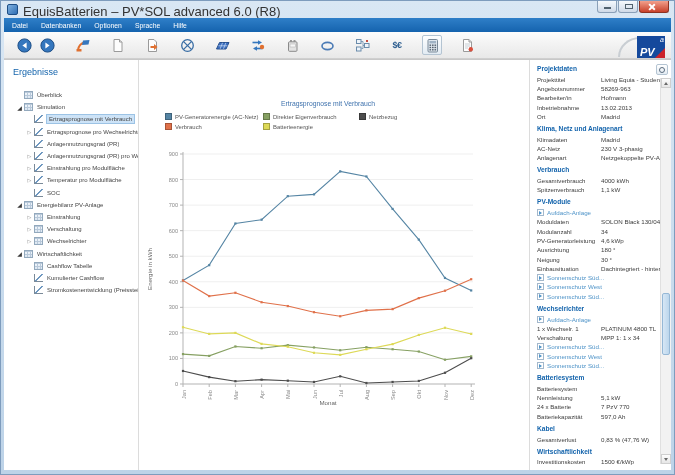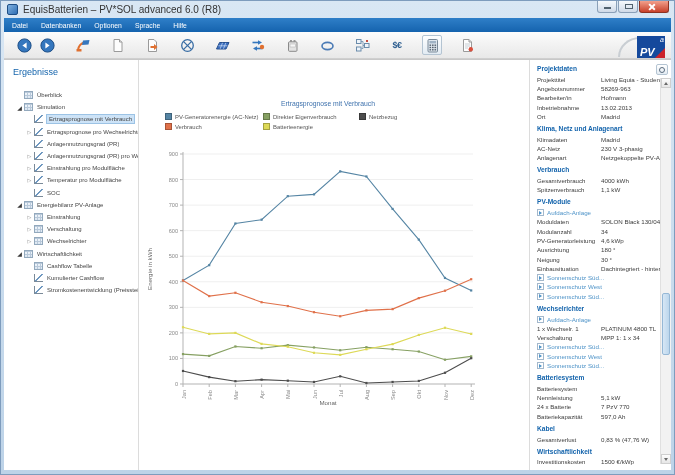--- a/index.html
+++ b/index.html
@@ -1,21 +1,21 @@
 <!DOCTYPE html>
 <html><head>
 <meta charset="utf-8">
 <style>
   html,body{margin:0;padding:0;background:#444;}
   *{box-sizing:border-box;font-family:"Liberation Sans",sans-serif;}
   .window{position:relative;width:675px;height:475px;background:linear-gradient(#d9e7f4,#bdd3e8);border:1px solid #7e9cbd;overflow:hidden;}
   
   .titlebar{position:absolute;left:0;top:0;right:0;height:17px;}
   .appicon{position:absolute;left:6px;top:3px;width:11px;height:11px;background:linear-gradient(135deg,#7fb1e0,#2f6eb4);border:1px solid #1d4e86;border-radius:2px;}
-  .title{position:absolute;left:22px;top:3px;font-size:10px;color:#333;}
+  .title{position:absolute;left:22px;top:3px;font-size:13px;color:#333;}
   .winbtns{position:absolute;right:5px;top:0;display:flex;}
   .winbtn{width:20px;height:12px;border:1px solid #8aa0b8;border-top:none;background:linear-gradient(#f5f9fd,#cfdae8);border-radius:0 0 3px 3px;margin-left:1px;position:relative;}
   .winbtn.close{width:30px;background:linear-gradient(#f2a08c,#c8412b);border-color:#8c3324;}
   .glyph-min{position:absolute;left:6px;bottom:3px;width:7px;height:2px;background:#51626f;}
   .glyph-max{position:absolute;left:6px;top:3px;width:8px;height:5px;border:1.5px solid #51626f;}
   .glyph-x1,.glyph-x2{position:absolute;left:11px;top:2px;width:1.8px;height:8px;background:#fff;}
   .glyph-x1{transform:rotate(45deg);} .glyph-x2{transform:rotate(-45deg);}
   
   .menubar{position:absolute;left:3px;right:3px;top:17px;height:14px;background:linear-gradient(#2f7fc8,#1563ae);display:flex;align-items:center;padding-left:8px;gap:13px;}
   .menuitem{color:#fff;font-size:6.8px;cursor:default;}

